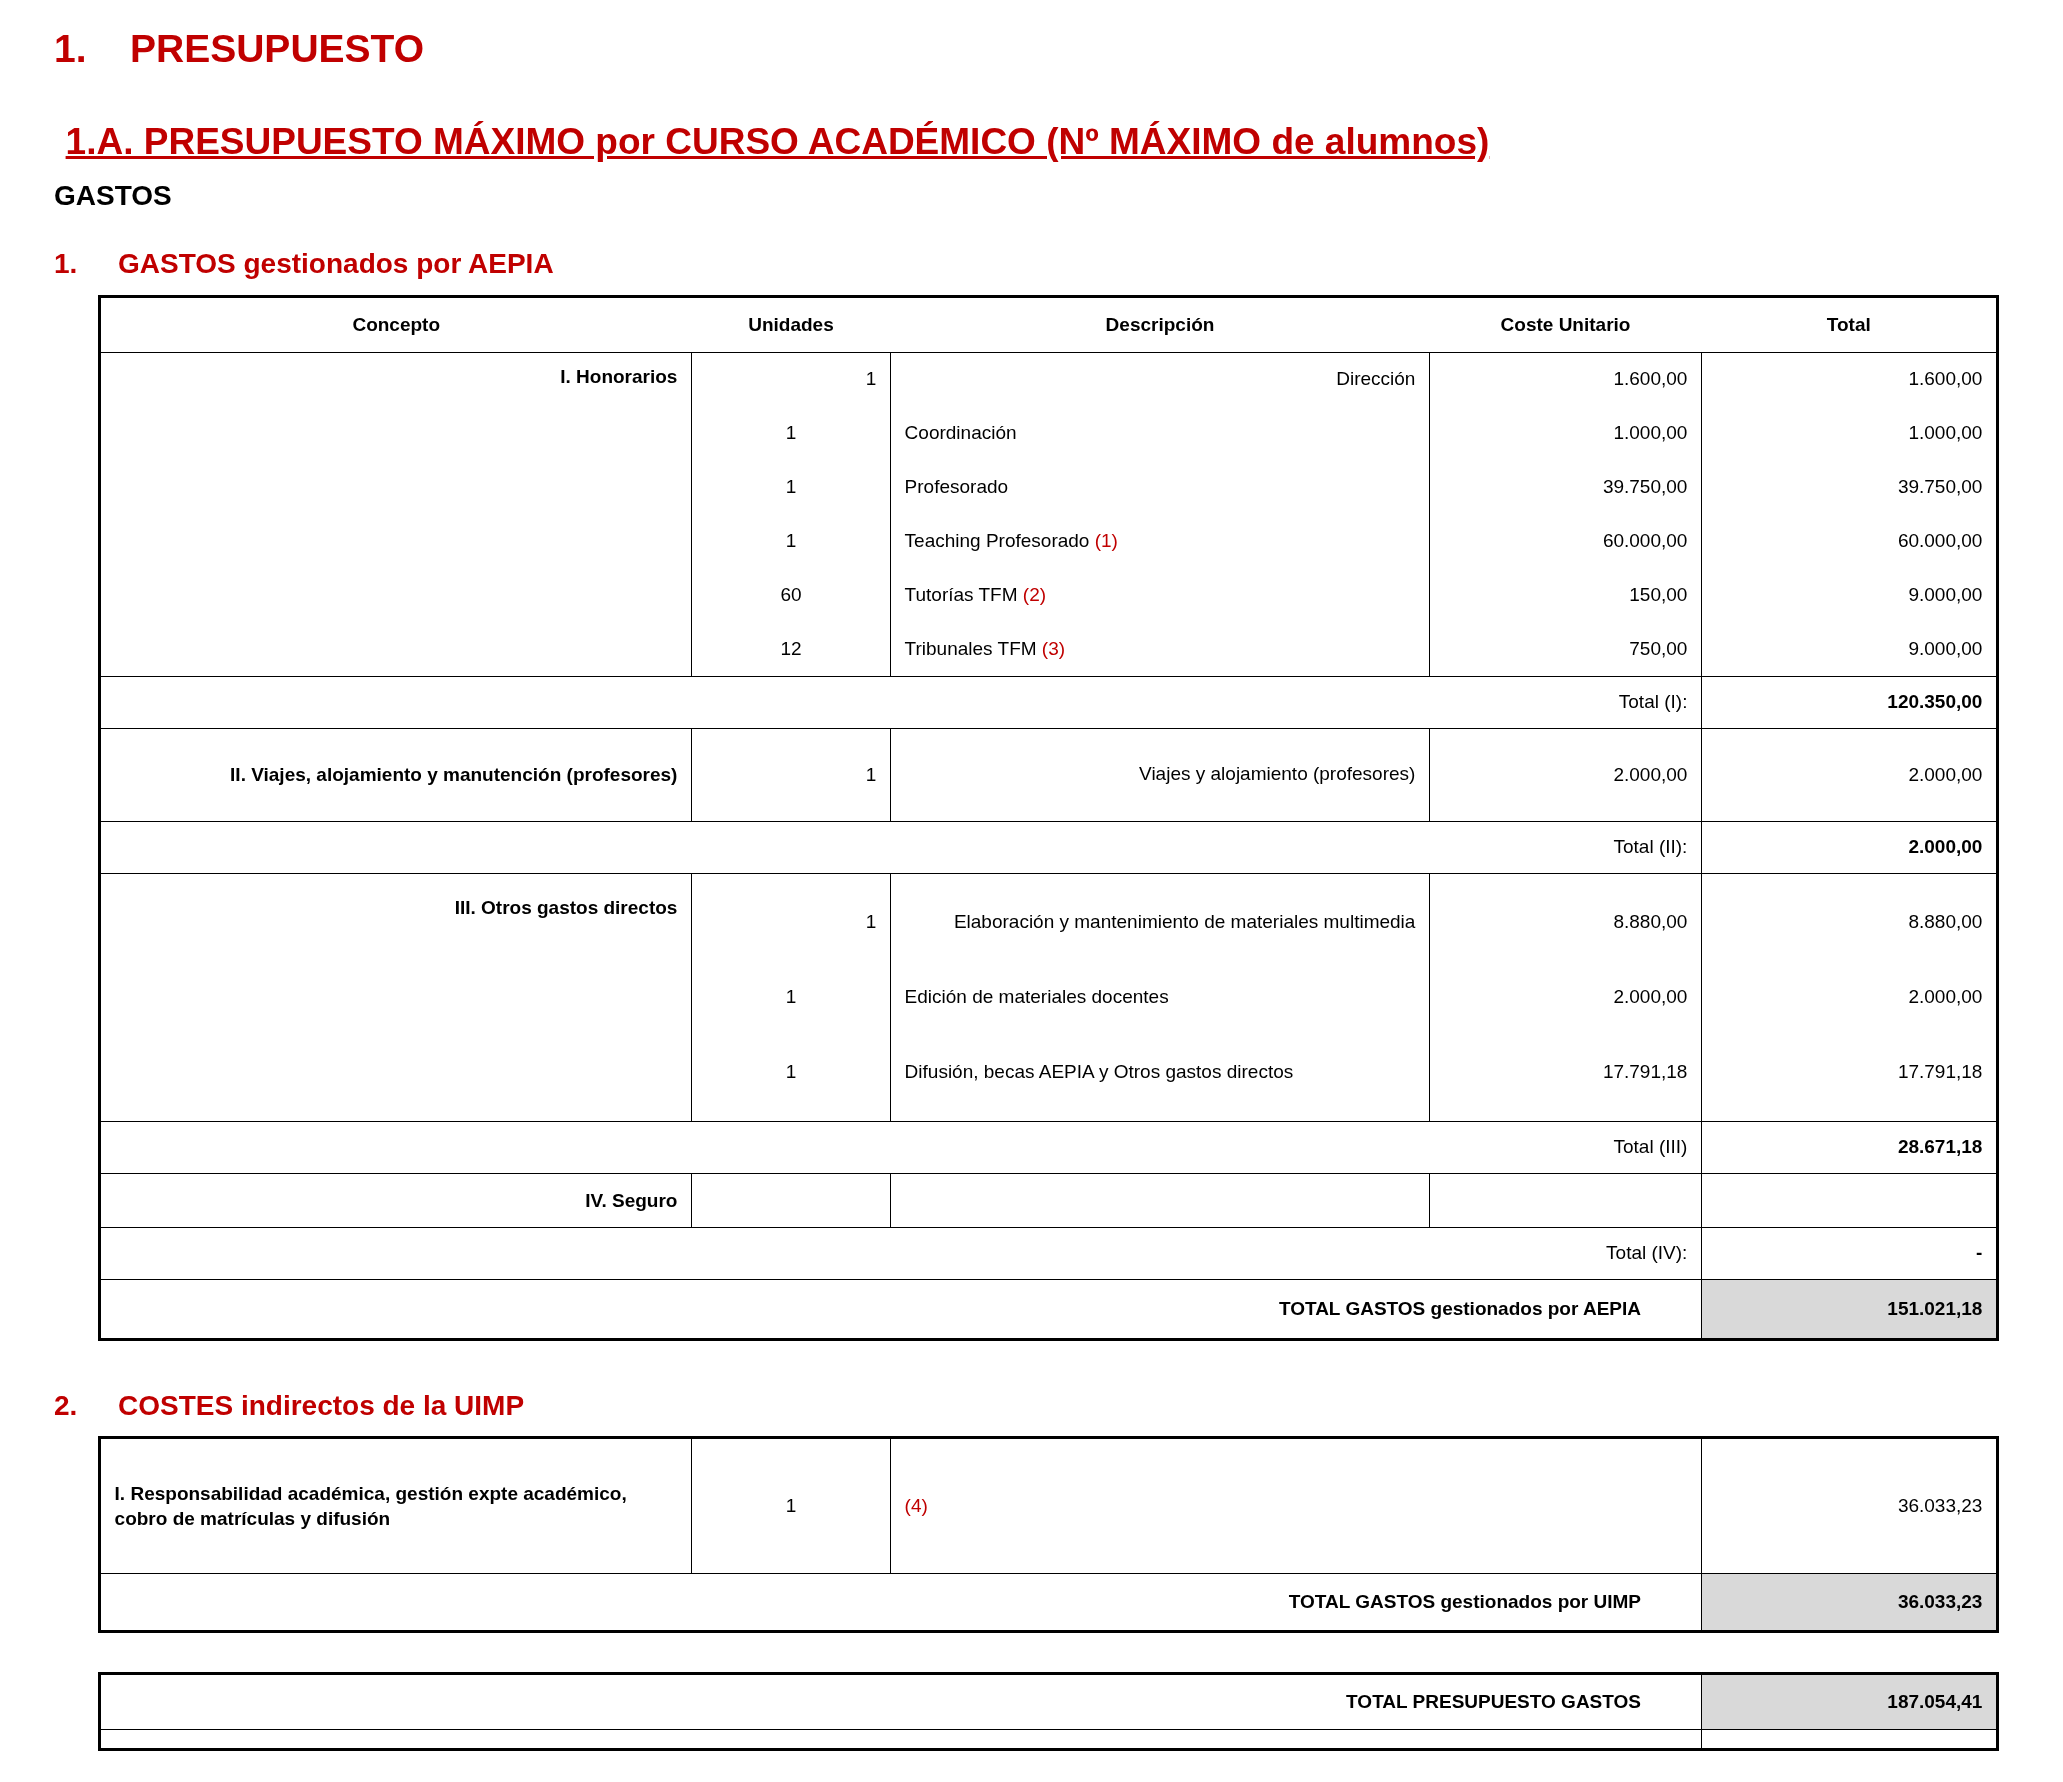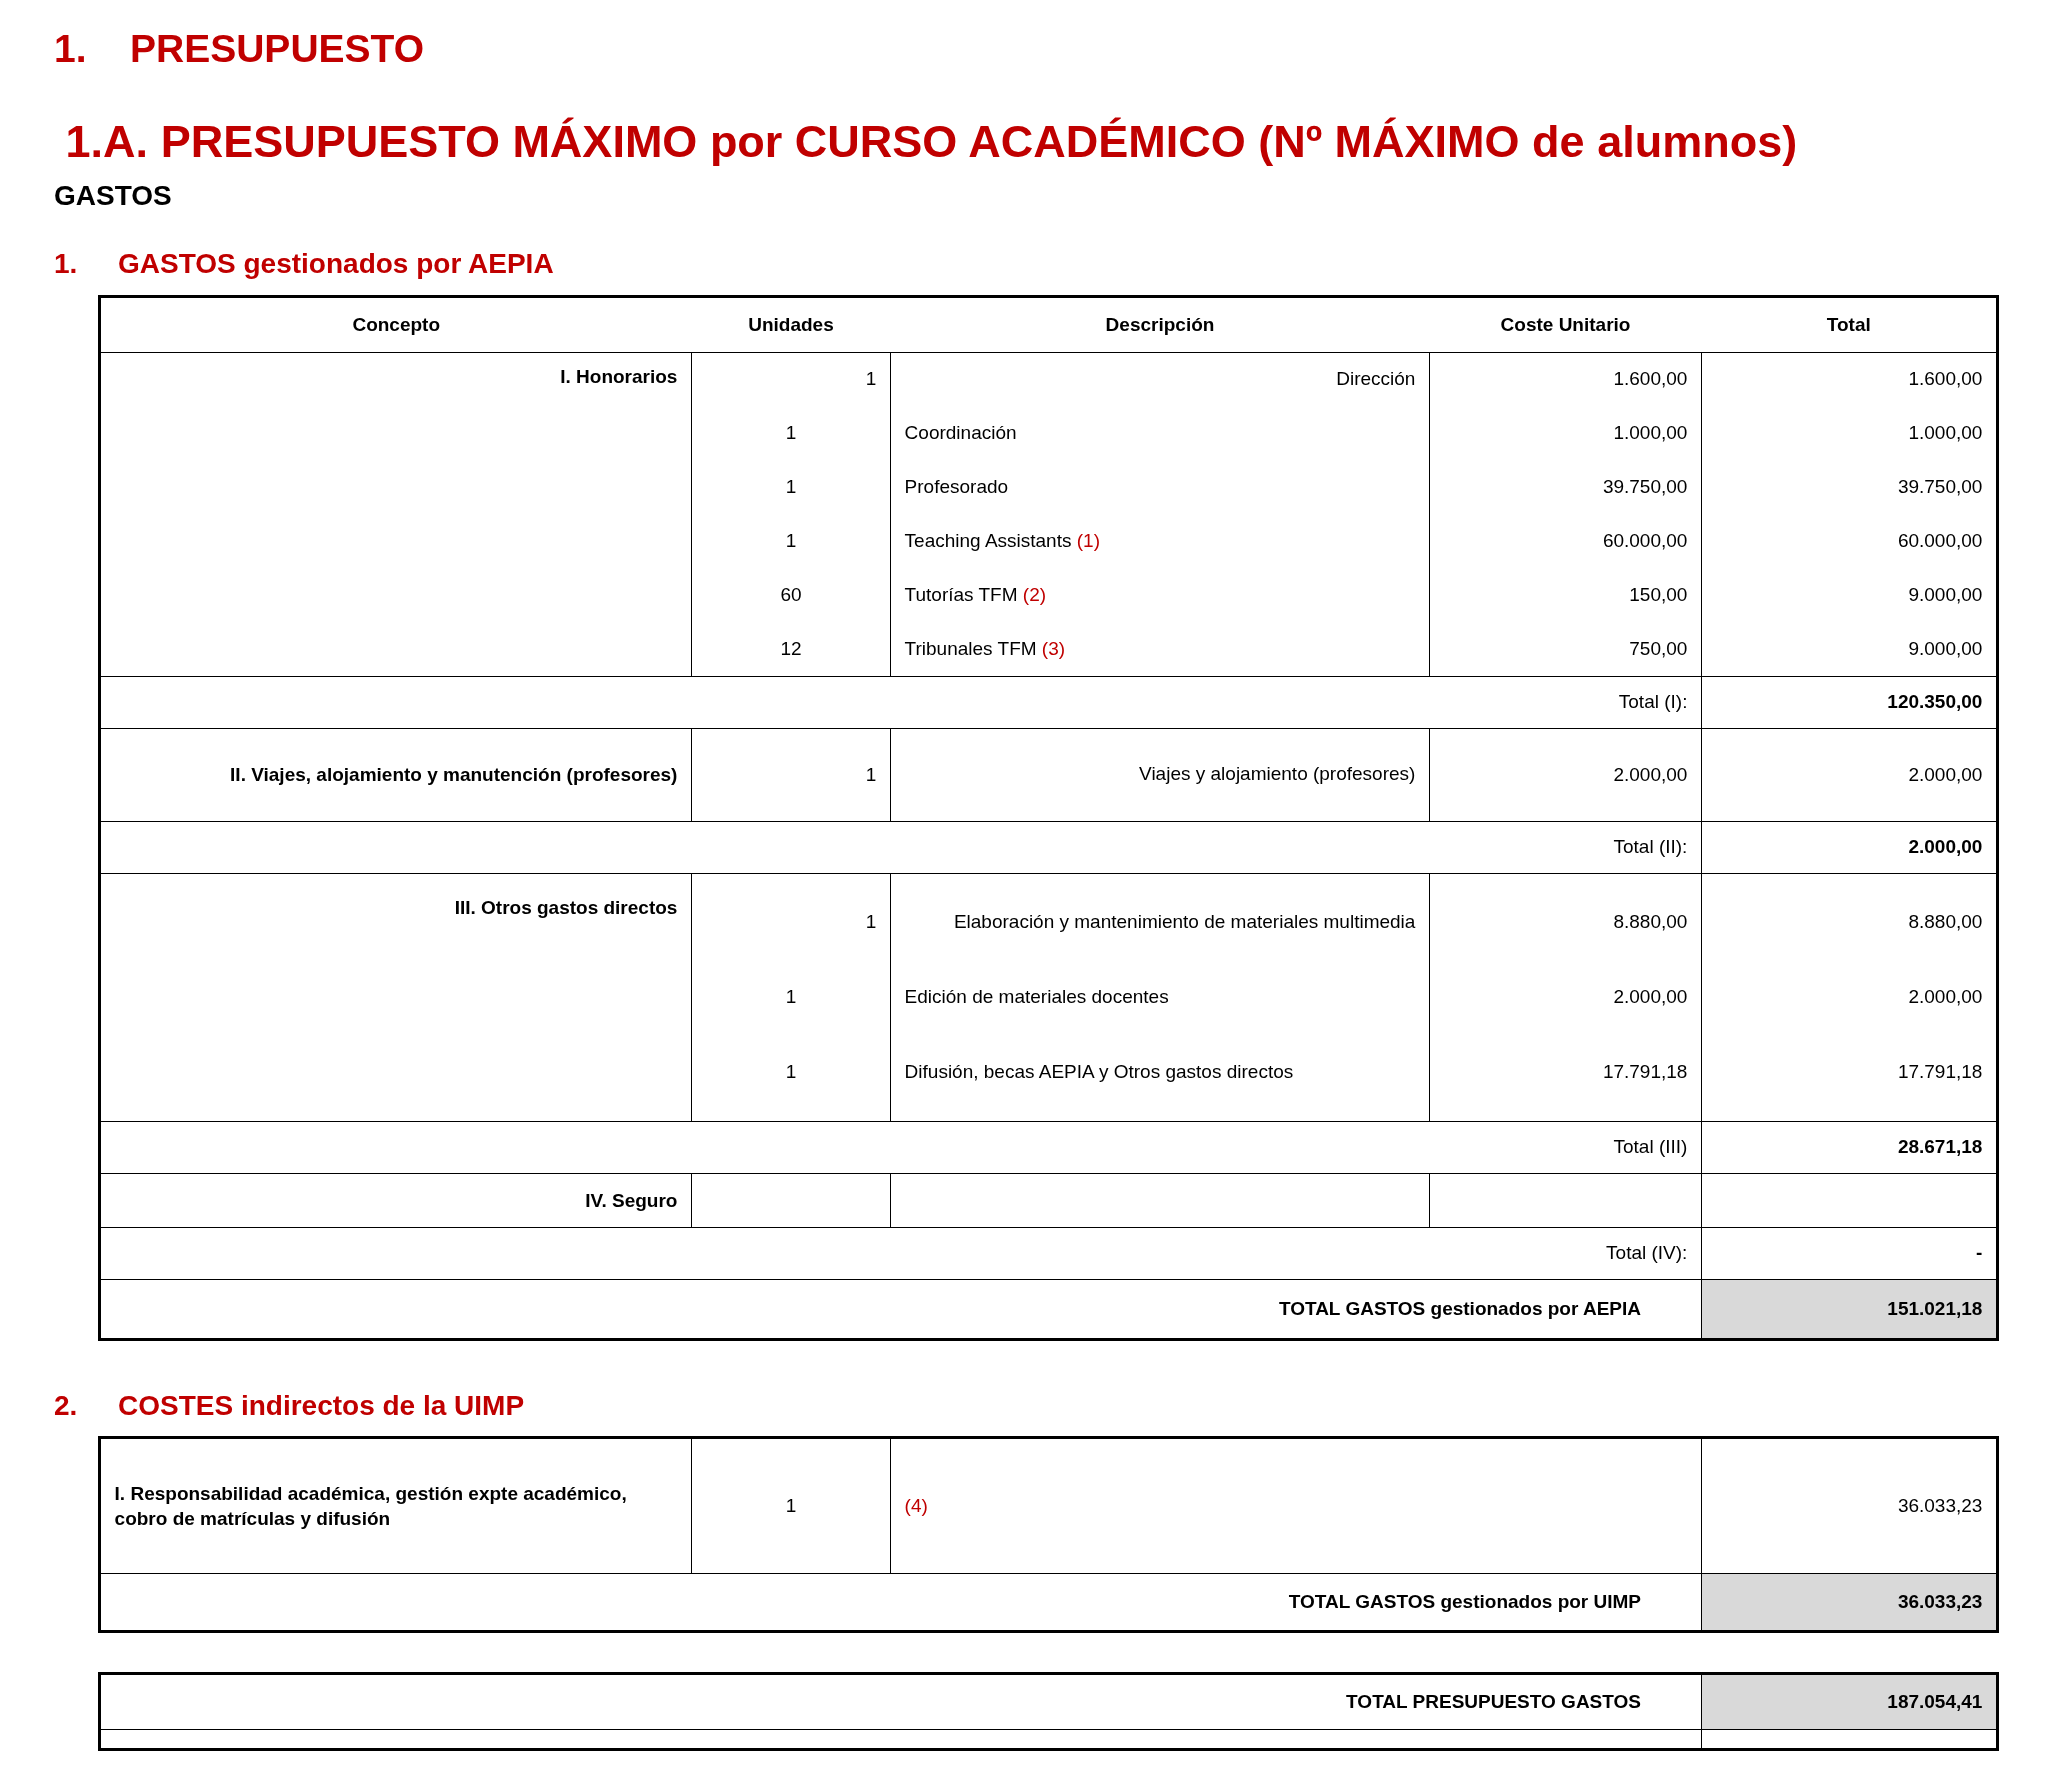--- a/index.html
+++ b/index.html
@@ -20,24 +20,25 @@
     color: var(--accent_red, #C00000);
     font-weight: bold;
     font-size: 39px;
     line-height: 47px;
   }
   .doc-title .num { width: 76px; flex: 0 0 auto; }
 
   .doc-subtitle {
     color: var(--accent_red, #C00000);
     font-weight: bold;
-    font-size: 45px;
+    font-size: 37px;
     line-height: 41px;
     margin-top: 49px;
     padding-left: 11.6px;
+    text-decoration: underline;
   }
 
   .gastos-label {
     font-weight: bold;
     font-size: 28px;
     line-height: 35px;
     margin-top: 16px;
   }
 
   .sec-heading {
@@ -163,21 +164,21 @@
     <td class="t vl">1.000,00</td>
   </tr>
   <tr class="rh-a">
     <td class="u vl">1</td>
     <td class="d vl">Profesorado</td>
     <td class="c vl">39.750,00</td>
     <td class="t vl">39.750,00</td>
   </tr>
   <tr class="rh-a">
     <td class="u vl">1</td>
-    <td class="d vl"><span>Teaching Assistants </span><span class="red">(1)</span></td>
+    <td class="d vl"><span>Teaching Profesorado </span><span class="red">(1)</span></td>
     <td class="c vl">60.000,00</td>
     <td class="t vl">60.000,00</td>
   </tr>
   <tr class="rh-a">
     <td class="u vl">60</td>
     <td class="d vl"><span>Tutorías TFM </span><span class="red">(2)</span></td>
     <td class="c vl">150,00</td>
     <td class="t vl">9.000,00</td>
   </tr>
   <tr class="rh-a">

